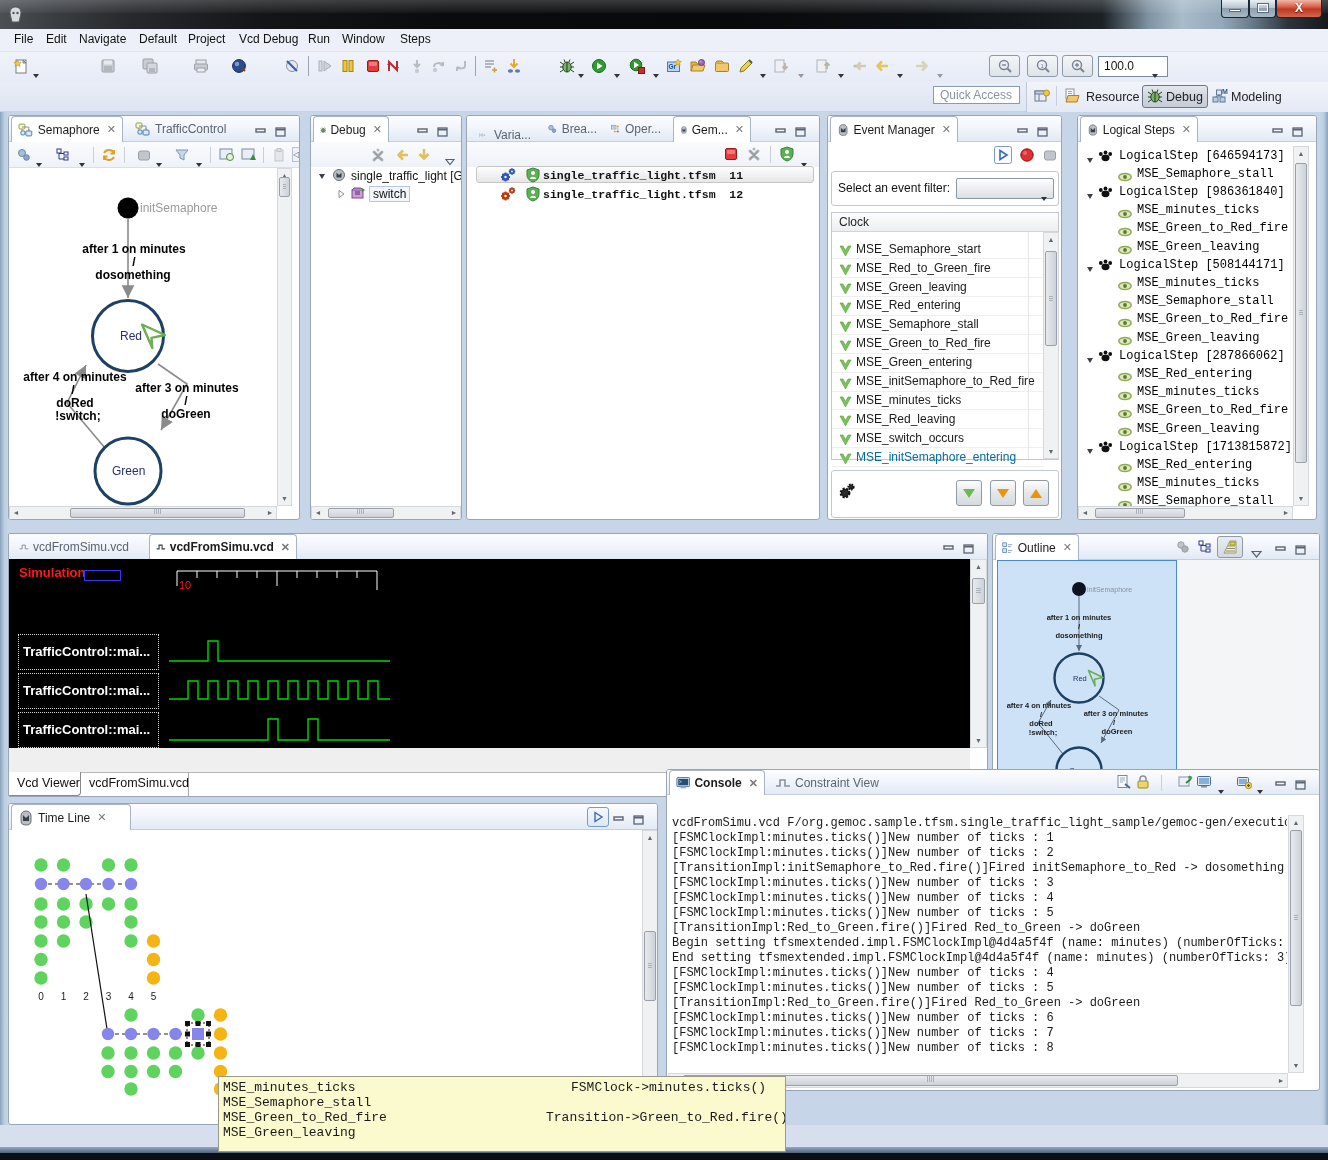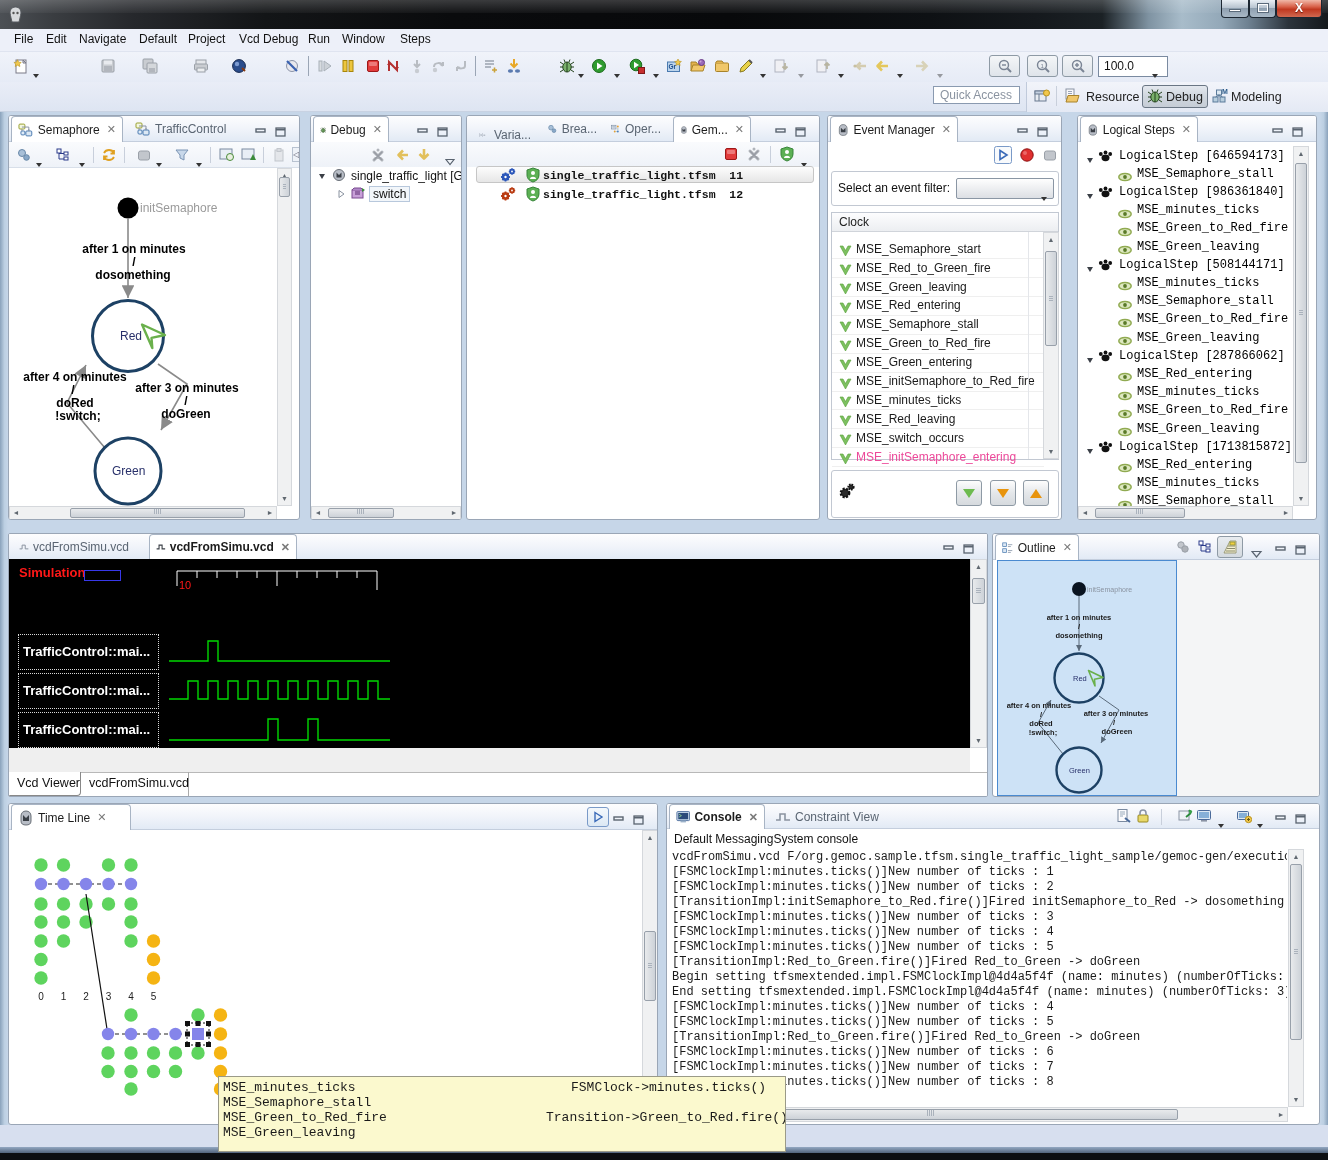--- a/index.html
+++ b/index.html
@@ -681,21 +681,21 @@
 <div class="abs" style="left:28px;top:295.8px;font-size:12px;color:#1a1a1a;white-space:nowrap">MSE_Red_leaving</div>
 <div class="abs" style="left:4px;top:312.3px;width:212px;height:1px;background:#efefef"></div>
 <div class="abs" style="left:11px;top:316.2px"><svg width="13" height="12" viewBox="0 0 13 12">
         <path d="M1 1 L6.5 11 L12 1 L9 1 L6.5 5.5 L4 1 Z" fill="#7cc060" stroke="#58a038" stroke-width=".6"></path>
       </svg></div>
 <div class="abs" style="left:28px;top:314.7px;font-size:12px;color:#1a1a1a;white-space:nowrap">MSE_switch_occurs</div>
 <div class="abs" style="left:4px;top:331.2px;width:212px;height:1px;background:#efefef"></div>
 <div class="abs" style="left:11px;top:335.1px"><svg width="13" height="12" viewBox="0 0 13 12">
         <path d="M1 1 L6.5 11 L12 1 L9 1 L6.5 5.5 L4 1 Z" fill="#7cc060" stroke="#58a038" stroke-width=".6"></path>
       </svg></div>
-<div class="abs" style="left:28px;top:333.6px;font-size:12px;color:#ec4899;white-space:nowrap">MSE_initSemaphore_entering</div>
+<div class="abs" style="left:28px;top:333.6px;font-size:12px;color:#0369a1;white-space:nowrap">MSE_initSemaphore_entering</div>
 <div class="abs" style="left:4px;top:350.1px;width:212px;height:1px;background:#efefef"></div>
 <div class="abs" style="left:200px;top:116px;width:1px;height:227px;background:#e4e6ea"></div>
 <div class="sbv" style="left:215px;top:116px;width:16px;height:227px">
       <div class="sba" style="top:0">▲</div>
       <div class="sba" style="bottom:0">▼</div>
       <div class="sbt" style="left:1px;right:1px;top:18px;height:95px">
         <div class="grip"></div>
       </div>
     </div>
 <div class="abs" style="left:3px;top:354px;width:228px;height:48px;border:1px solid #c2c8d2;border-radius:3px"></div>
@@ -1080,21 +1080,21 @@
       <rect x="197" y="212" width="5" height="5" fill="#111"></rect>
     </svg>
 <div class="sbv" style="left:633px;top:26px;width:16px;height:294px">
       <div class="sba" style="top:0">▲</div>
       <div class="sba" style="bottom:0">▼</div>
       <div class="sbt" style="left:1px;right:1px;top:100px;height:70px">
         <div class="grip"></div>
       </div>
     </div>
 </div>
-<div class="panel" style="left:666px;top:803px;width:654px;height:322px">
+<div class="panel" style="left:666px;top:769px;width:654px;height:322px">
 <div class="ph" style="height:25px"></div>
 <div class="tab act" style="left:2px;width:96px;height:25px;font-weight:bold"><svg width="16" height="16" viewBox="0 0 16 16">
         <rect x="1" y="2" width="14" height="10" rx="1" fill="#cfe0f0" stroke="#4a6a9a"></rect>
         <rect x="2.5" y="3.5" width="11" height="7" fill="#2a4a7a"></rect>
         <path d="M3.5 5 l2.5 1.5 -2.5 1.5" stroke="#8fd08f" fill="none"></path>
         <rect x="5" y="12" width="6" height="2" fill="#9ab0c8"></rect>
       </svg>Console<span class="x">✕</span></div>
 <div class="tab" style="left:102px;width:126px;height:25px"><svg width="16" height="16" viewBox="0 0 16 16">
         <path d="M1 11 h4 v-6 h5 v6 h5" stroke="#8a93a0" stroke-width="1.6" fill="none"></path>
       </svg>Constraint View</div>
@@ -1136,21 +1136,20 @@
       </svg>
     </div>
 <div class="abs" style="left:590px;top:10px"><span class="dd"></span></div>
 <div class="mm" style="left:608px;top:6px"><svg width="12" height="10" viewBox="0 0 12 10">
         <rect x="1" y="2" width="9" height="3" fill="none" stroke="#5a6470" stroke-width="1.4"></rect>
       </svg></div>
     <div class="mm" style="left:628px;top:6px"><svg width="12" height="10" viewBox="0 0 12 10">
         <rect x="1" y="1" width="9" height="8" fill="none" stroke="#5a6470" stroke-width="1.3"></rect>
         <line x1="1" y1="2.6" x2="10" y2="2.6" stroke="#5a6470" stroke-width="1.6"></line>
       </svg></div>
-<div class="abs" style="left:1px;top:25px;width:652px;height:20px;background:#fff;font-size:12px;color:#111;padding:3px 0 0 6px">Default MessagingSystem console</div>
 <div class="abs mono" style="left:5px;top:46px;width:615px;height:255px;font-size:12px;line-height:15px;color:#1a1a1a;white-space:nowrap;overflow:hidden">vcdFromSimu.vcd F/org.gemoc.sample.tfsm.single_traffic_light_sample/gemoc-gen/execution/execut<br>[FSMClockImpl:minutes.ticks()]New number of ticks : 1<br>[FSMClockImpl:minutes.ticks()]New number of ticks : 2<br>[TransitionImpl:initSemaphore_to_Red.fire()]Fired initSemaphore_to_Red -&gt; dosomething<br>[FSMClockImpl:minutes.ticks()]New number of ticks : 3<br>[FSMClockImpl:minutes.ticks()]New number of ticks : 4<br>[FSMClockImpl:minutes.ticks()]New number of ticks : 5<br>[TransitionImpl:Red_to_Green.fire()]Fired Red_to_Green -&gt; doGreen<br>Begin setting tfsmextended.impl.FSMClockImpl@4d4a5f4f (name: minutes) (numberOfTicks: 5).num<br>End setting tfsmextended.impl.FSMClockImpl@4d4a5f4f (name: minutes) (numberOfTicks: 3).numb<br>[FSMClockImpl:minutes.ticks()]New number of ticks : 4<br>[FSMClockImpl:minutes.ticks()]New number of ticks : 5<br>[TransitionImpl:Red_to_Green.fire()]Fired Red_to_Green -&gt; doGreen<br>[FSMClockImpl:minutes.ticks()]New number of ticks : 6<br>[FSMClockImpl:minutes.ticks()]New number of ticks : 7<br>[FSMClockImpl:minutes.ticks()]New number of ticks : 8</div>
 <div class="sbv" style="left:621px;top:45px;width:16px;height:258px">
       <div class="sba" style="top:0">▲</div>
       <div class="sba" style="bottom:0">▼</div>
       <div class="sbt" style="left:1px;right:1px;top:14px;height:176px">
         <div class="grip"></div>
       </div>
     </div>
 <div class="sbh" style="left:1px;top:303px;width:620px;height:15px">
       <div class="sba" style="left:2px;width:8px;line-height:13px">◄</div>

